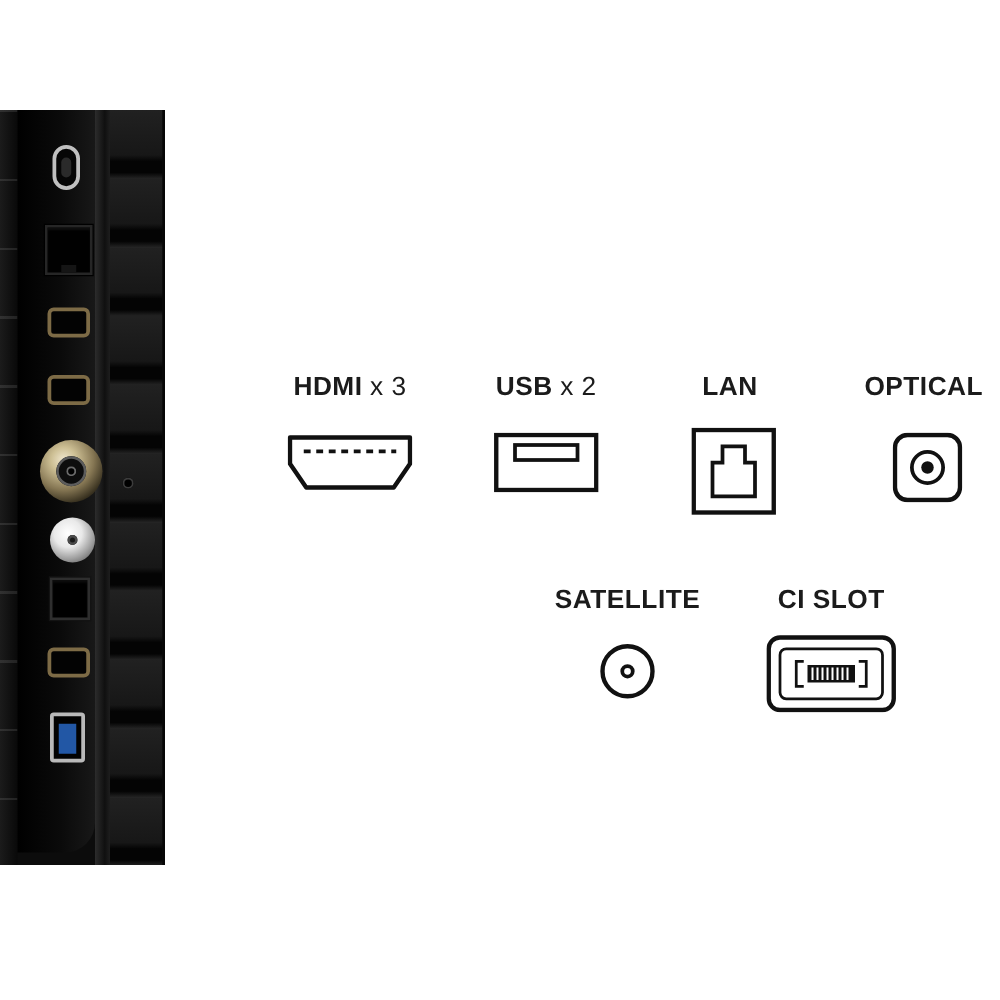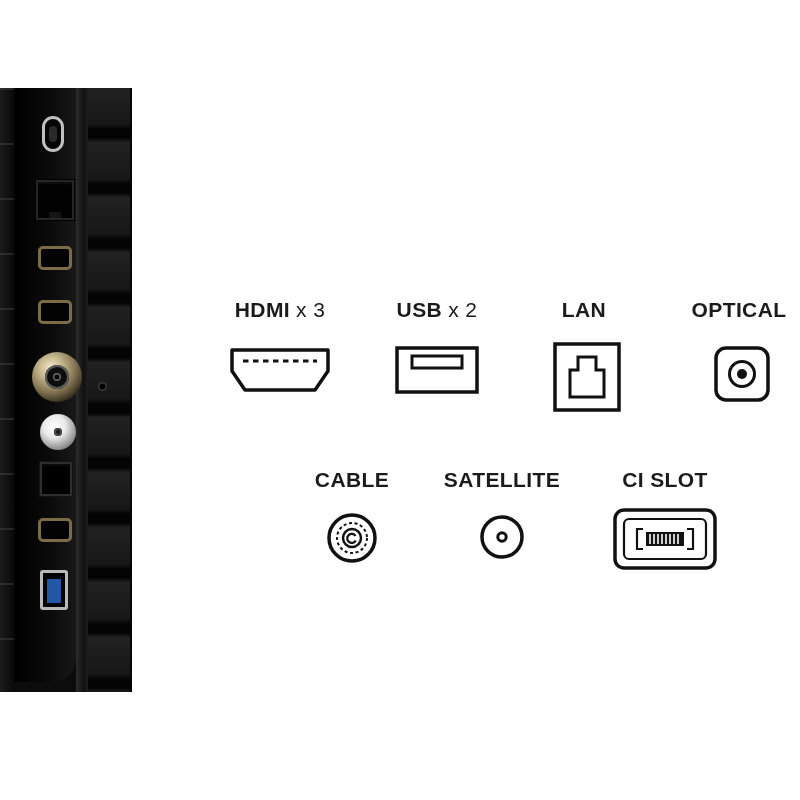--- a/index.html
+++ b/index.html
@@ -140,33 +140,20 @@
     </div>
     <div class="legend-icon mt24">
       <svg width="56" height="56" viewBox="0 0 56 56">
         <rect x="2" y="2" width="52" height="52" rx="10" fill="#ffffff" stroke="#111111" stroke-width="3.5"></rect>
         <circle cx="28" cy="28" r="12.5" fill="none" stroke="#111111" stroke-width="3"></circle>
         <circle cx="28" cy="28" r="5" fill="#111111"></circle>
       </svg>
     </div>
   </div>
 
-  <div class="legend-item" style="left:272px; top:468px;">
-    <div class="legend-label">
-      <span class="lbl-main">CABLE</span>
-    </div>
-    <div class="legend-icon mt20">
-      <svg width="52" height="52" viewBox="0 0 52 52">
-        <circle cx="26" cy="26" r="23" fill="#ffffff" stroke="#111111" stroke-width="3.5"></circle>
-        <circle cx="26" cy="26" r="15" fill="none" stroke="#111111" stroke-width="2" stroke-dasharray="3 2.6"></circle>
-        <circle cx="26" cy="26" r="9" fill="none" stroke="#111111" stroke-width="2.5"></circle>
-        <path d="M29.5 24 a4.5 4.5 0 1 0 0.2 4.5" fill="none" stroke="#111111" stroke-width="2.2"></path>
-      </svg>
-    </div>
-  </div>
 
   <div class="legend-item" style="left:585px; top:468px;">
     <div class="legend-label">
       <span class="lbl-main">CI SLOT</span>
     </div>
     <div class="legend-icon mt16">
       <svg width="104" height="62" viewBox="0 0 104 62">
         <rect x="2" y="2" width="100" height="58" rx="9" fill="#ffffff" stroke="#111111" stroke-width="3.5"></rect>
         <rect x="11" y="11" width="82" height="40" rx="5" fill="none" stroke="#111111" stroke-width="2.2"></rect>
         <path d="M30 21 h-6 v20 h6" fill="none" stroke="#111111" stroke-width="2.2"></path>

